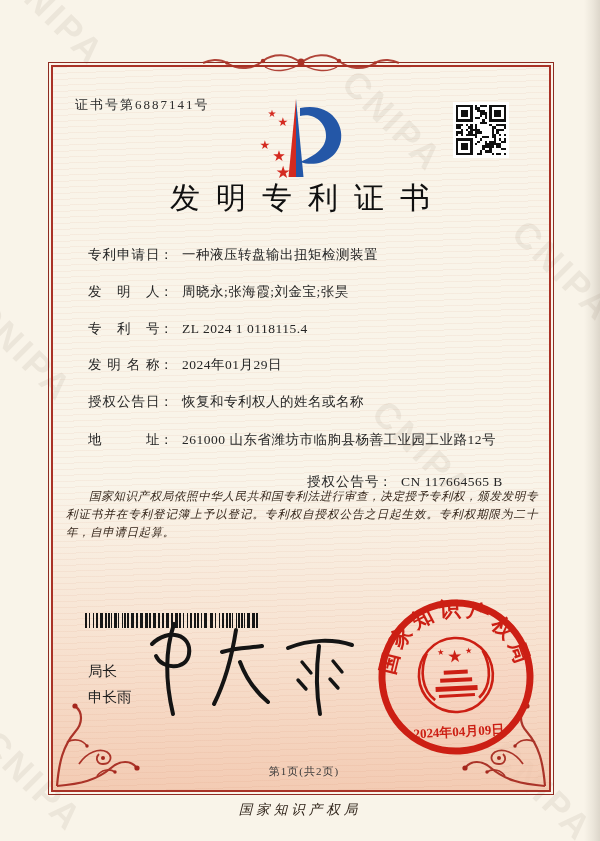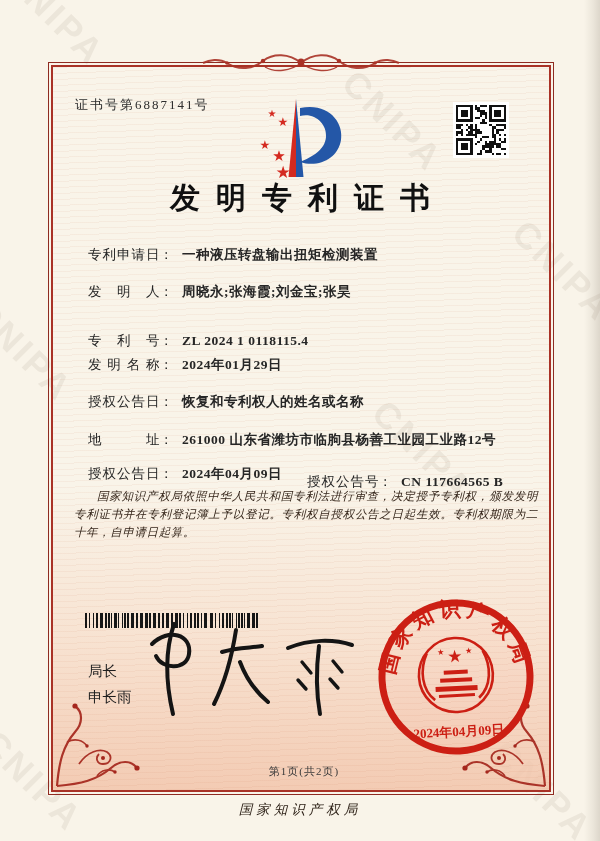--- a/index.html
+++ b/index.html
@@ -26,30 +26,30 @@
       linear-gradient(180deg, rgba(250,245,235,0) 58%, rgba(246,211,188,0.55) 80%, rgba(242,196,170,0.85) 100%);}
   .ornament-top{position:absolute;left:50%;top:-14px;transform:translateX(-50%);}
   .corner-fl{position:absolute;bottom:4px;}
   .corner-fl.left{left:4px;}
   .corner-fl.right{right:4px;transform:scaleX(-1);}
   
   .cert-no{position:absolute;left:75px;top:96px;font-size:13px;letter-spacing:2px;color:#2d2d2d;}
   .logo{position:absolute;left:250px;top:95px;}
   .qr{position:absolute;left:453px;top:102px;width:56px;height:56px;background:#fff;padding:3px;box-sizing:border-box;}
   .title{position:absolute;left:0;top:178px;width:100%;text-align:center;
-    font-size:30px;font-weight:bold;letter-spacing:16px;text-indent:16px;color:#101010;}
+    font-size:30px;font-weight:normal;letter-spacing:16px;text-indent:16px;color:#101010;}
   .field-row{position:absolute;left:88px;font-size:13.5px;white-space:nowrap;color:#262626;}
   .flabel{display:inline-block;width:5.3em;text-align:justify;text-align-last:justify;vertical-align:bottom;}
   .fcolon{display:inline-block;margin-right:9px;}
-  .fvalue{letter-spacing:0.5px;font-weight:bold;}
+  .fvalue{letter-spacing:0.5px;}
   .pair2{position:absolute;left:219px;top:0;margin-top:8px;}
   .pair2 .flabel{width:5.3em;}
   .legal{position:absolute;left:66px;top:487px;width:472px;font-style:italic;
     font-size:11.5px;line-height:18px;letter-spacing:0.6px;color:#35261b;text-align:justify;}
-  .legal p{margin:0 0 8px 8px;text-indent:2em;}
+  .legal p{margin:0 0 8px 0;text-indent:2em;}
   .barcode{position:absolute;left:85px;top:613px;height:15px;display:flex;align-items:stretch;}
   .barcode i{display:block;background:#161616;}
   .signer{position:absolute;left:88px;top:658px;font-family:"Liberation Sans","DejaVu Sans",sans-serif;
     font-size:14.5px;color:#1f1f1f;line-height:26px;}
   .signature{position:absolute;left:140px;top:618px;}
   .seal{position:absolute;left:372px;top:596px;transform:rotate(-3deg);}
   .page-info{position:absolute;left:4px;top:764px;width:100%;text-align:center;font-size:11px;color:#3a3a3a;letter-spacing:1px;}
   .cont-note{position:absolute;left:0;top:801px;width:100%;text-align:center;
     font-style:italic;font-size:13.5px;letter-spacing:4px;color:#2e2218;}
 </style>
@@ -266,34 +266,33 @@
     </svg></div>
 
 <div class="title">发明专利证书</div>
 
 <div class="field-row" style="top:246px">
   <span class="flabel">专利申请日</span><span class="fcolon">：</span><span class="fvalue">一种液压转盘输出扭矩检测装置</span>
 </div>
 <div class="field-row" style="top:283px">
   <span class="flabel">发明人</span><span class="fcolon">：</span><span class="fvalue">周晓永;张海霞;刘金宝;张昊</span>
 </div>
-<div class="field-row" style="top:332px">
+<div class="field-row" style="top:320px">
   <span class="flabel">专利号</span><span class="fcolon">：</span><span class="fvalue">ZL 2024 1 0118115.4</span>
 </div>
 <div class="field-row" style="top:356px">
   <span class="flabel">发明名称</span><span class="fcolon">：</span><span class="fvalue">2024年01月29日</span>
 </div>
 <div class="field-row" style="top:393px">
   <span class="flabel">授权公告日</span><span class="fcolon">：</span><span class="fvalue">恢复和专利权人的姓名或名称</span>
 </div>
 <div class="field-row" style="top:431px">
   <span class="flabel">地址</span><span class="fcolon">：</span><span class="fvalue">261000 山东省潍坊市临朐县杨善工业园工业路12号</span>
 </div>
 <div class="field-row" style="top:465px">
-  <span><span class="flabel">授权公告日</span><span class="fcolon">：</span><span class="fvalue">2024年04月09日</span></span>
   <span class="pair2"><span class="flabel">授权公告号</span><span class="fcolon">：</span><span class="fvalue">CN 117664565 B</span></span>
 </div>
 
 <div class="legal">
   <p>国家知识产权局依照中华人民共和国专利法进行审查，决定授予专利权，颁发发明专利证书并在专利登记簿上予以登记。专利权自授权公告之日起生效。专利权期限为二十年，自申请日起算。</p>
 </div>
 
 <div class="barcode" id="barcode">
     <i style="width:1.6px;margin-right:2.2px"></i>
     <i style="width:1.6px;margin-right:2.2px"></i>

